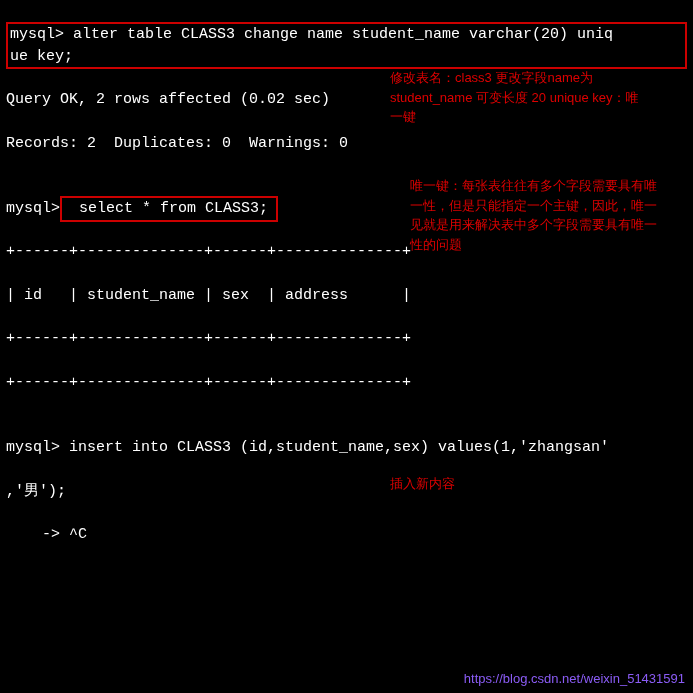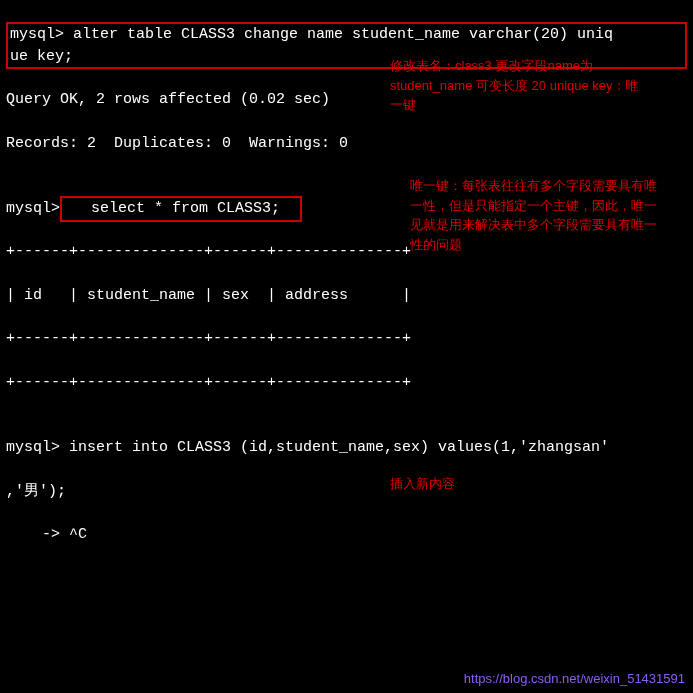--- a/index.html
+++ b/index.html
@@ -45,21 +45,21 @@
 </style>
 </head>
 <body>
 
 <div class="term">
 <span class="row box"><span>mysql&gt;</span><span> alter table CLASS3 change name student_name varchar(20) uniq</span>
 <span>ue key;</span></span>
 <span class="row">Query OK, 2 rows affected (0.02 sec)</span>
 <span class="row">Records: 2  Duplicates: 0  Warnings: 0</span>
 
-<span class="row"><span>mysql&gt;</span><span class="box" style="padding:0 20px"><span> select * from CLASS3;</span></span></span>
+<span class="row"><span>mysql&gt;</span><span class="box" style="padding:0 8px"><span> select * from CLASS3;</span></span></span>
 <span class="row">+------+--------------+------+--------------+</span>
 <span class="row">| id   | student_name | sex  | address      |</span>
 <span class="row">+------+--------------+------+--------------+</span>
 <span class="row">+------+--------------+------+--------------+</span>
 
 <span class="row"><span>mysql&gt;</span><span> insert into CLASS3 (id,student_name,sex) values(1,'zhangsan'</span></span>
 <span class="row">,'男');</span>
 <span class="row"><span>    -&gt;</span><span> ^C</span></span>
 
 
@@ -68,17 +68,17 @@
 
 
 
 
 
 
 
 
 </div>
 
-<div class="note" style="left:390px; top:56px; width:260px;">修改表名：class3 更改字段name为student_name 可变长度 20 unique key：唯一键</div>
+<div class="note" style="left:390px; top:68px; width:260px;">修改表名：class3 更改字段name为student_name 可变长度 20 unique key：唯一键</div>
 <div class="note" style="left:410px; top:176px; width:250px;">唯一键：每张表往往有多个字段需要具有唯一性，但是只能指定一个主键，因此，唯一见就是用来解决表中多个字段需要具有唯一性的问题</div>
 <div class="note" style="left:390px; top:474px;">插入新内容</div>
 
 <div class="watermark">https://blog.csdn.net/weixin_51431591</div>
 
 </body></html>

